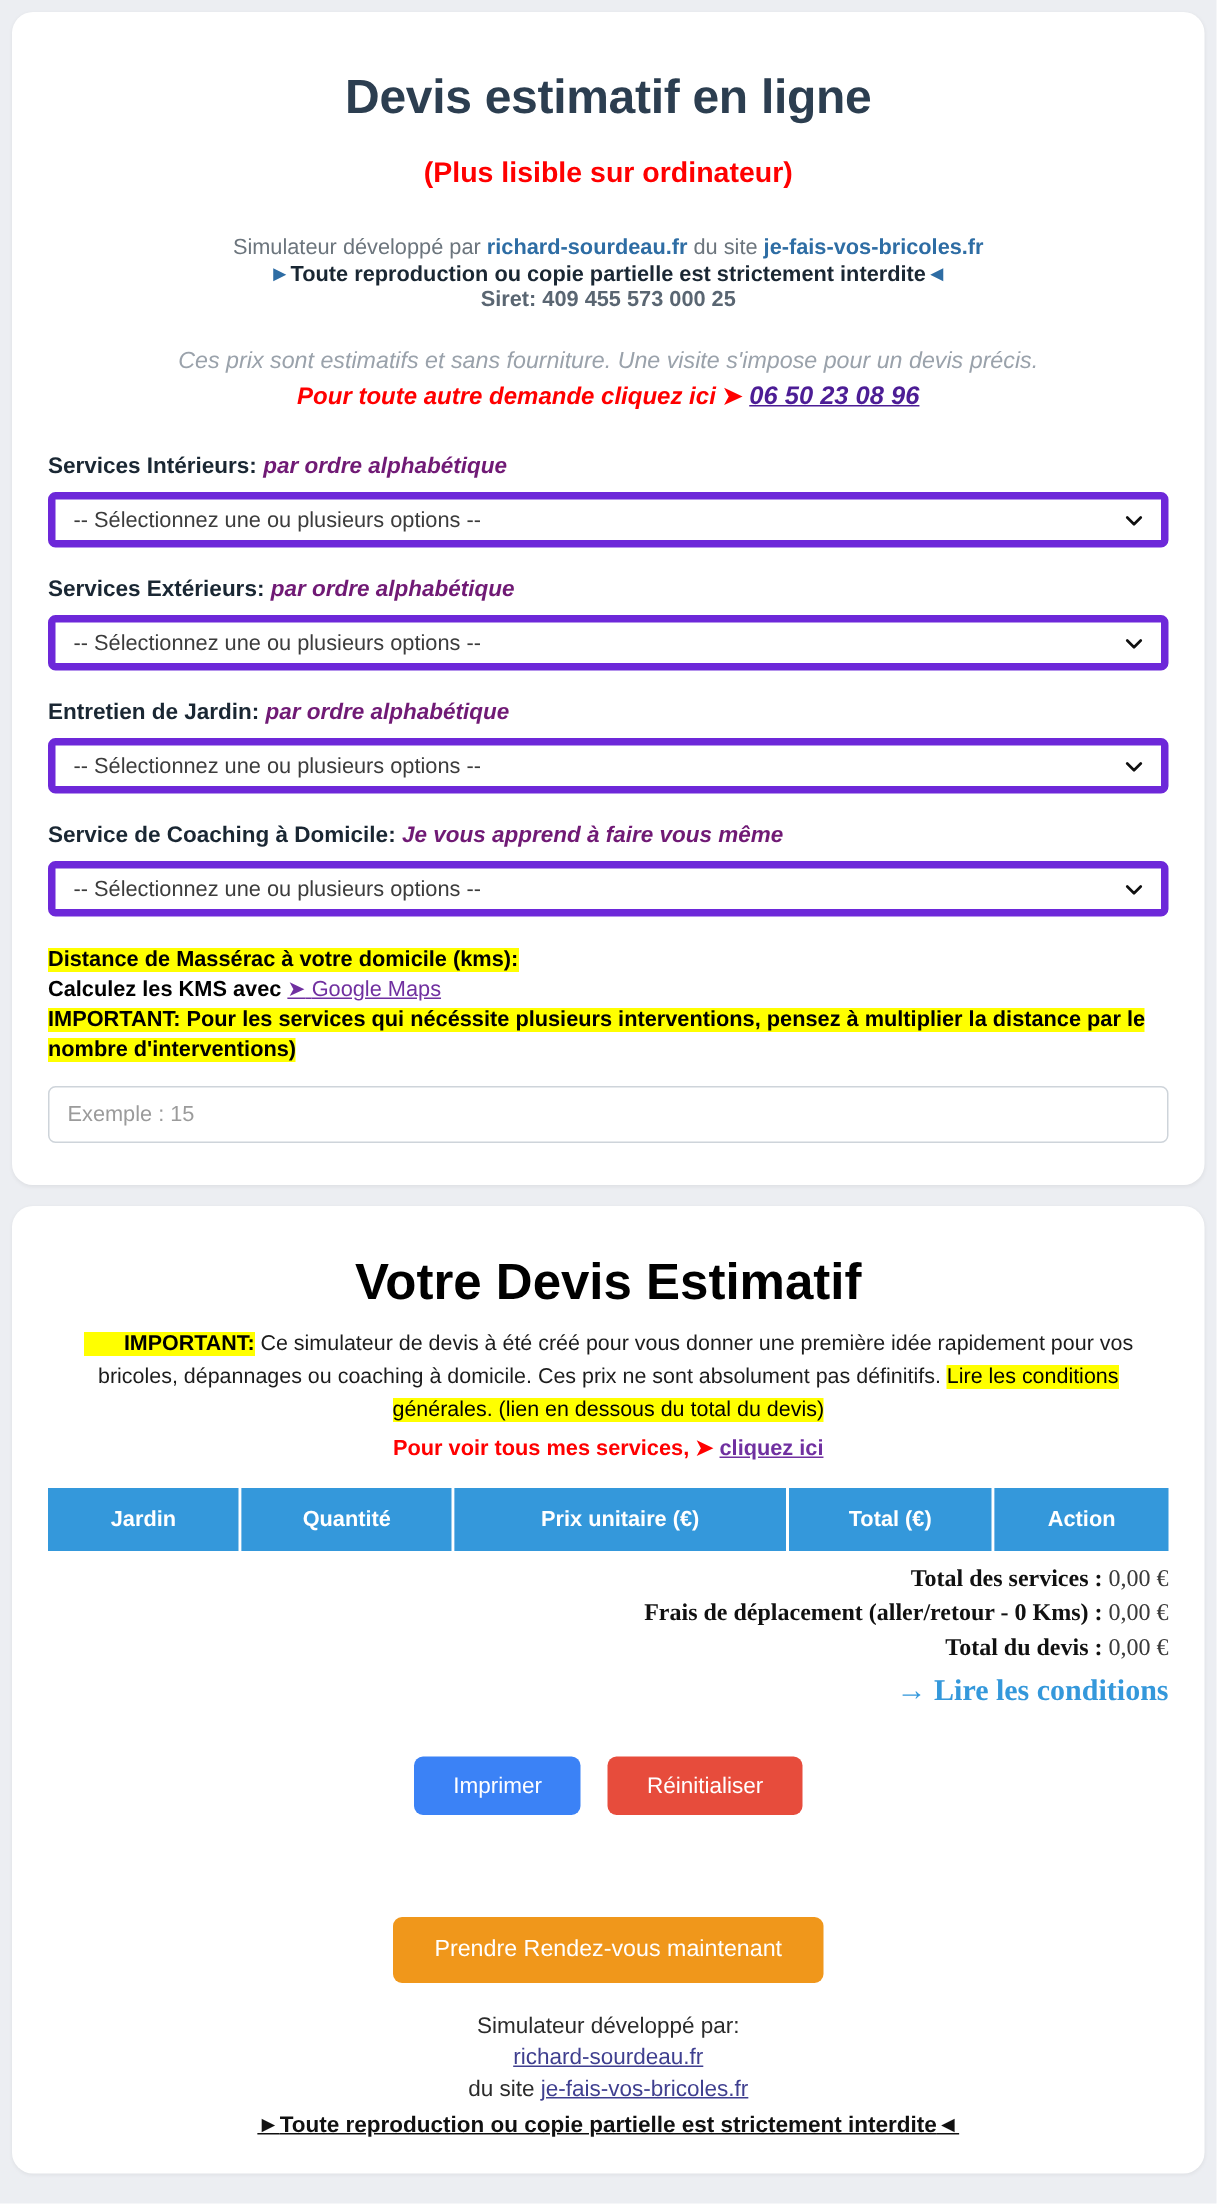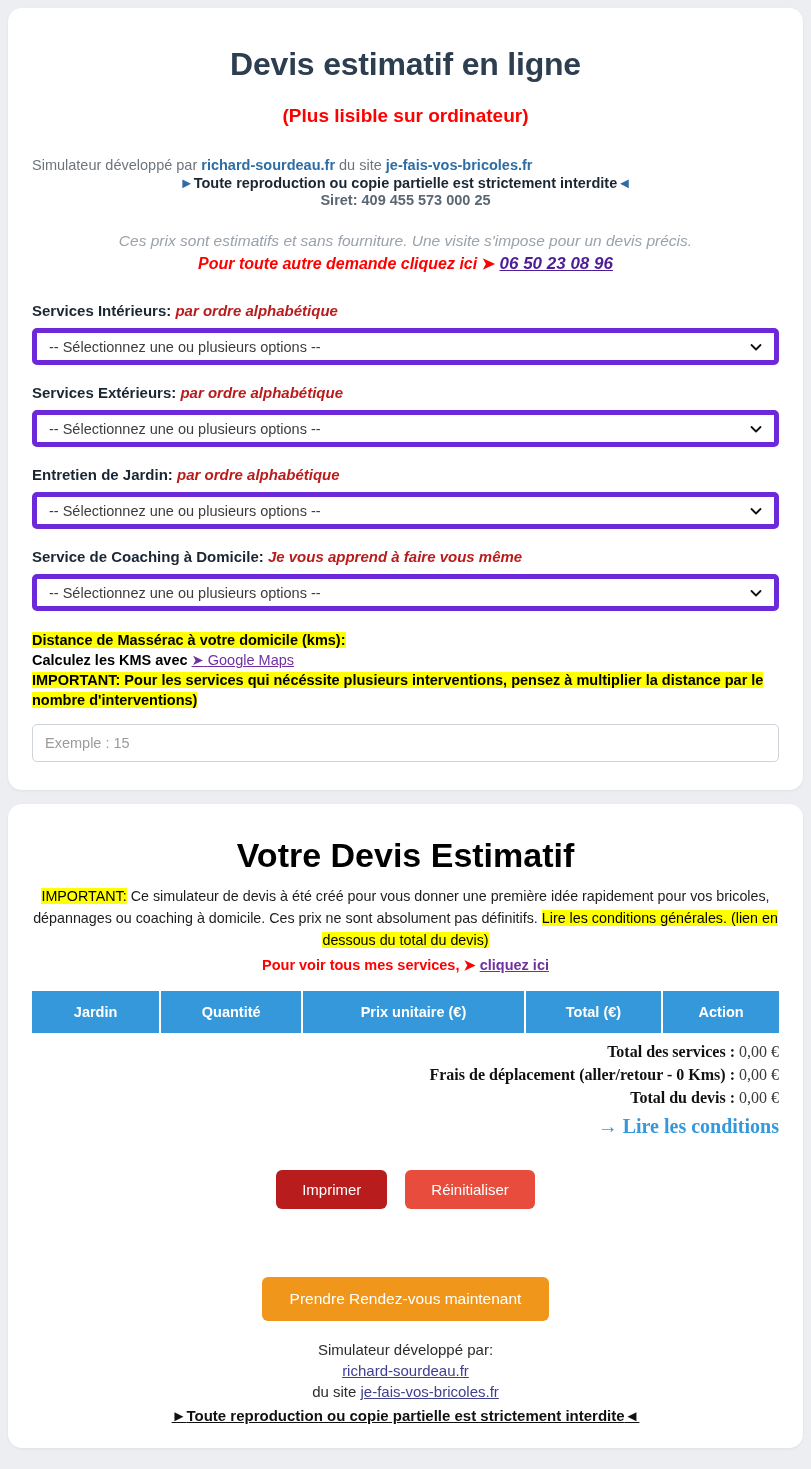--- a/index.html
+++ b/index.html
@@ -38,21 +38,21 @@
     letter-spacing: -0.2px;
   }
   .sub-title {
     font-size: 19px;
     font-weight: bold;
     color: #ff0000;
     text-align: center;
     margin: 0 0 30px 0;
   }
   .credit-line {
-    text-align: left;
+    text-align: center;
     font-size: 14.5px;
     color: #6c757d;
     margin: 0 0 2px 0;
   }
   .credit-line a {
     color: #2e6da4;
     font-weight: bold;
     text-decoration: none;
   }
   .interdit-line {
@@ -95,21 +95,21 @@
   .contact-line .redarrow { color: #ff0000; font-style: normal; }
 
   
   .field-label {
     font-size: 15px;
     font-weight: bold;
     color: #1a2733;
     margin: 0 0 9px 0;
   }
   .field-label .hint {
-    color: #b91c1c;
+    color: #701a75;
     font-style: italic;
     font-weight: bold;
   }
   .select-box {
     position: relative;
     width: 100%;
     height: 37px;
     box-sizing: border-box;
     border: 5px solid #6d28d9;
     border-radius: 5px;
@@ -179,21 +179,21 @@
     text-align: center;
     margin: 8px 0 10px 0;
   }
   .quote-note {
     font-size: 14.3px;
     color: #1c1c1c;
     text-align: center;
     line-height: 1.55;
     margin: 0 0 4px 0;
   }
-  .quote-note .imp { font-weight: normal; }
+  .quote-note .imp { font-weight: bold; padding-left: 27px; }
   .see-services {
     text-align: center;
     font-size: 14.5px;
     font-weight: bold;
     color: #ff0000;
     margin: 6px 0 18px 0;
   }
   .see-services a {
     color: #7030a0;
     text-decoration: underline;
@@ -247,21 +247,21 @@
   }
   .btn {
     border: none;
     border-radius: 6px;
     color: #ffffff;
     font-size: 15px;
     font-family: "Liberation Sans", sans-serif;
     padding: 11px 26px;
     cursor: pointer;
   }
-  .btn-print { background: #b91c1c; }
+  .btn-print { background: #3b82f6; }
   .btn-reset { background: #e74c3c; }
 
   .appt-wrap {
     display: flex;
     justify-content: center;
     margin-top: 68px;
   }
   .btn-appt {
     background: #f0971b;
     color: #ffffff;

